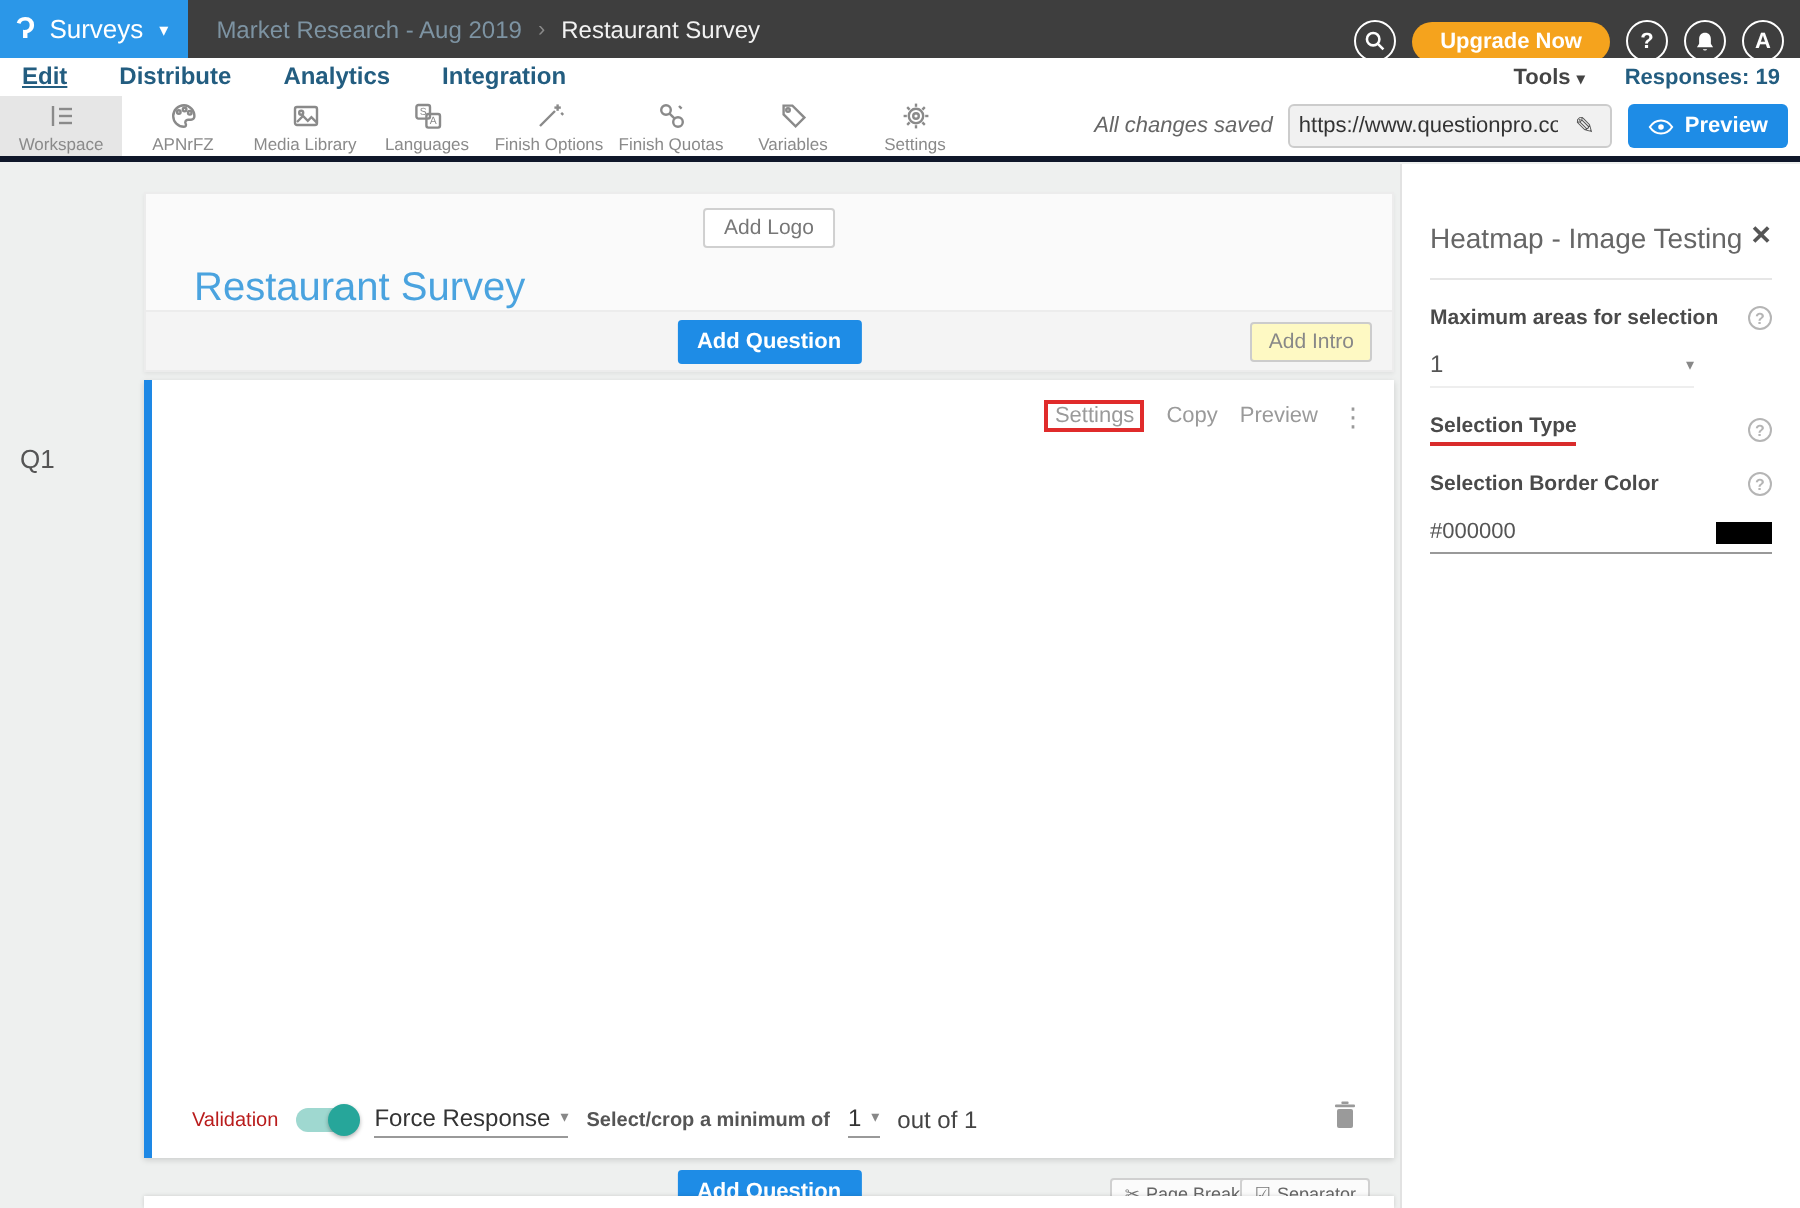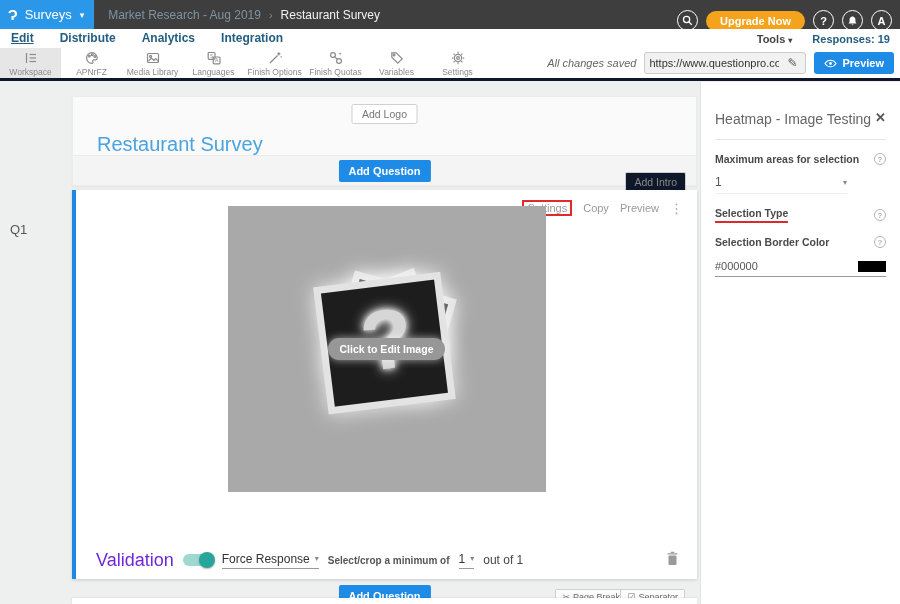--- a/index.html
+++ b/index.html
@@ -47,39 +47,39 @@
   
   .main { position:absolute; top:82px; left:0; width:700px; bottom:0; background:#eef0ef; }
   .q-number { position:absolute; left:10px; top:140px; font-size:13px; color:#555; }
 
   .header-card { position:absolute; left:72px; top:14px; width:625px; height:90px; background:#fafafa; border:1px solid #ececec; box-shadow:0 1px 2px rgba(0,0,0,.06); }
   .add-logo-btn { position:absolute; top:7px; left:50%; transform:translateX(-50%); background:#fff; border:1px solid #d0d0d0; border-radius:2px; color:#777; font-size:10.5px; padding:3px 10px; cursor:pointer; }
   .survey-title { position:absolute; left:24px; top:36px; font-size:20px; color:#4aa3df; font-weight:normal; cursor:text; }
   .header-foot { position:absolute; bottom:0; left:0; right:0; height:30px; background:#f4f4f4; border-top:1px solid #ececec; }
   .btn-primary { background:#1e8ce6; color:#fff; border:none; border-radius:2px; font-size:11px; font-weight:bold; padding:5px 10px; cursor:pointer; }
   .header-foot .btn-primary { position:absolute; left:50%; top:4px; transform:translateX(-50%); }
-  .add-intro-btn { position:absolute; right:10px; top:16px; background:#0f172a; border:1px solid #ccc; border-radius:2px; color:#888; font-size:10.5px; padding:3px 8px; cursor:pointer; }
+  .add-intro-btn { position:absolute; right:10px; top:5px; background:#fef9c3; border:1px solid #ccc; border-radius:2px; color:#888; font-size:10.5px; padding:3px 8px; cursor:pointer; }
 
   .q-card { position:absolute; left:72px; top:108px; width:625px; height:389px; background:#fff; border-left:4px solid #1e88e5; box-shadow:0 1px 3px rgba(0,0,0,.15); }
   .q-actions { position:absolute; top:10px; right:14px; display:flex; align-items:center; gap:11px; font-size:11px; color:#9a9a9a; }
   .q-action { cursor:pointer; }
   .q-action.hl-red { border:2px solid #e02b2b; padding:0 3px; }
   .kebab { font-size:13px; color:#9a9a9a; cursor:pointer; letter-spacing:0; }
   .q-text { margin:36px 24px 0 20px; padding-bottom:10px; border-bottom:1px solid #e2e2e2; font-size:13px; color:#3a3a3a; cursor:text; }
 
   .img-ph { position:relative; width:318px; height:286px; margin:16px auto 0; background:#a9a9a9; overflow:hidden; cursor:pointer; }
   .polaroid { position:absolute; left:50%; top:46%; background:#1d1d1d; border:7px solid #e3e3e3; filter:drop-shadow(0 0 10px rgba(255,255,255,.75)); }
   .pol-back  { width:96px;  height:96px;  transform:translate(-50%,-58%) rotate(-22deg); }
   .pol-mid   { width:106px; height:106px; transform:translate(-46%,-52%) rotate(16deg); }
   .pol-front { width:128px; height:128px; transform:translate(-52%,-46%) rotate(-7deg); }
   .ph-qmark { position:absolute; left:50%; top:47%; transform:translate(-50%,-50%) rotate(-8deg); font-size:84px; font-weight:bold; color:#d6d6d6; text-shadow:0 0 14px #fff, 0 0 6px #fff; }
   .edit-img-btn { position:absolute; left:50%; top:50%; transform:translate(-50%,-50%); background:#979797; color:#fff; font-size:10.5px; font-weight:bold; border:none; border-radius:12px; padding:5px 12px; cursor:pointer; box-shadow:0 0 8px rgba(255,255,255,.6); }
 
   .validation-row { position:absolute; bottom:0; left:0; right:0; height:38px; display:flex; align-items:center; padding:0 18px 0 20px; gap:9px; }
-  .val-label { font-size:18px; color:#6d28d9; }
+  .val-label { font-size:10px; color:#b91c1c; }
   .toggle { width:30px; height:12px; background:#9fd8d0; border-radius:6px; position:relative; cursor:pointer; }
   .toggle-knob { position:absolute; right:-2px; top:-2px; width:16px; height:16px; border-radius:50%; background:#26a69a; box-shadow:0 1px 2px rgba(0,0,0,.3); }
   .dd { display:flex; align-items:center; gap:5px; border-bottom:1px solid #999; padding-bottom:2px; cursor:pointer; }
   .dd-text { font-size:12px; color:#333; }
   .caret-g { font-size:8px; color:#888; }
   .min-label { font-size:10px; font-weight:bold; color:#555; }
   .out-of { font-size:12px; color:#444; }
   .val-spacer { flex:1; }
   .trash-btn { cursor:pointer; }
   .trash-btn svg { stroke:#9a9a9a; fill:#9a9a9a; }
@@ -263,27 +263,20 @@
     </div>
 
     <div class="q-card">
       <div class="q-actions">
         <span class="q-action hl-red">Settings</span>
         <span class="q-action">Copy</span>
         <span class="q-action">Preview</span>
         <span class="kebab">⋮</span>
       </div>
 
-      <div class="img-ph">
-        <div class="polaroid pol-back"></div>
-        <div class="polaroid pol-mid"></div>
-        <div class="polaroid pol-front"></div>
-        <div class="ph-qmark">?</div>
-        <button class="edit-img-btn">Click to Edit Image</button>
-      </div>
 
       <div class="validation-row">
         <span class="val-label">Validation</span>
         <span class="toggle">
             <span class="toggle-knob"></span>
           </span>
         <span class="dd">
           <span class="dd-text">Force Response</span>
           <span class="caret-g">▾</span>
         </span>

